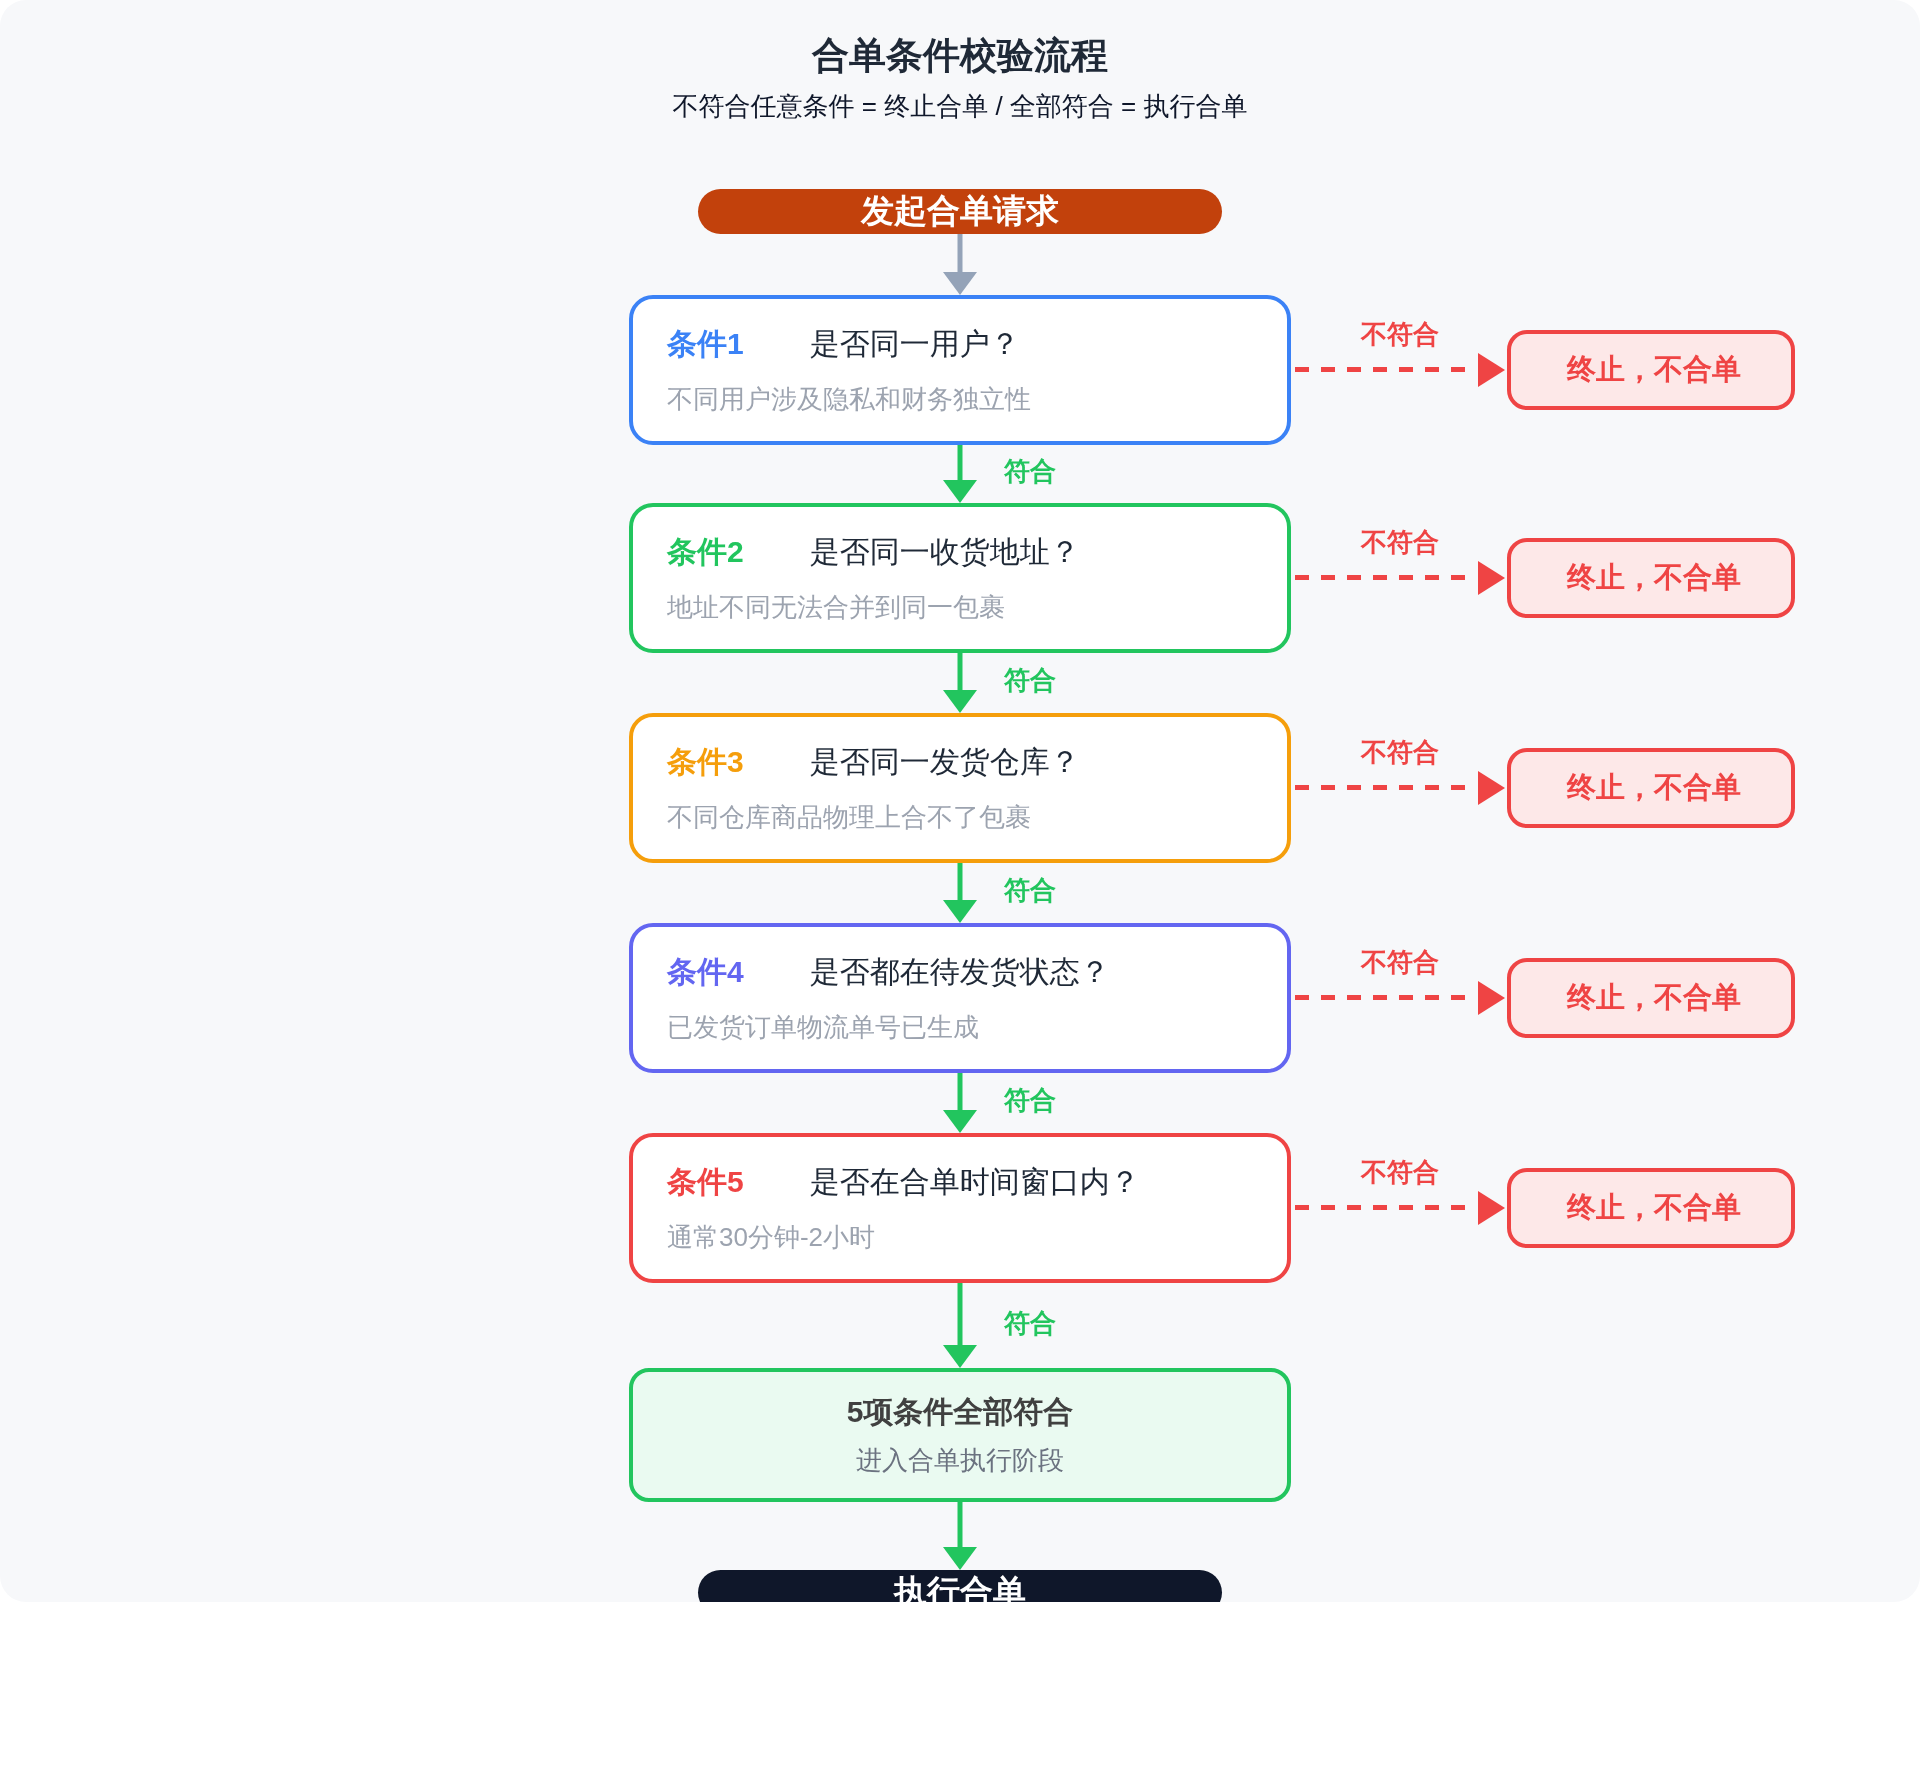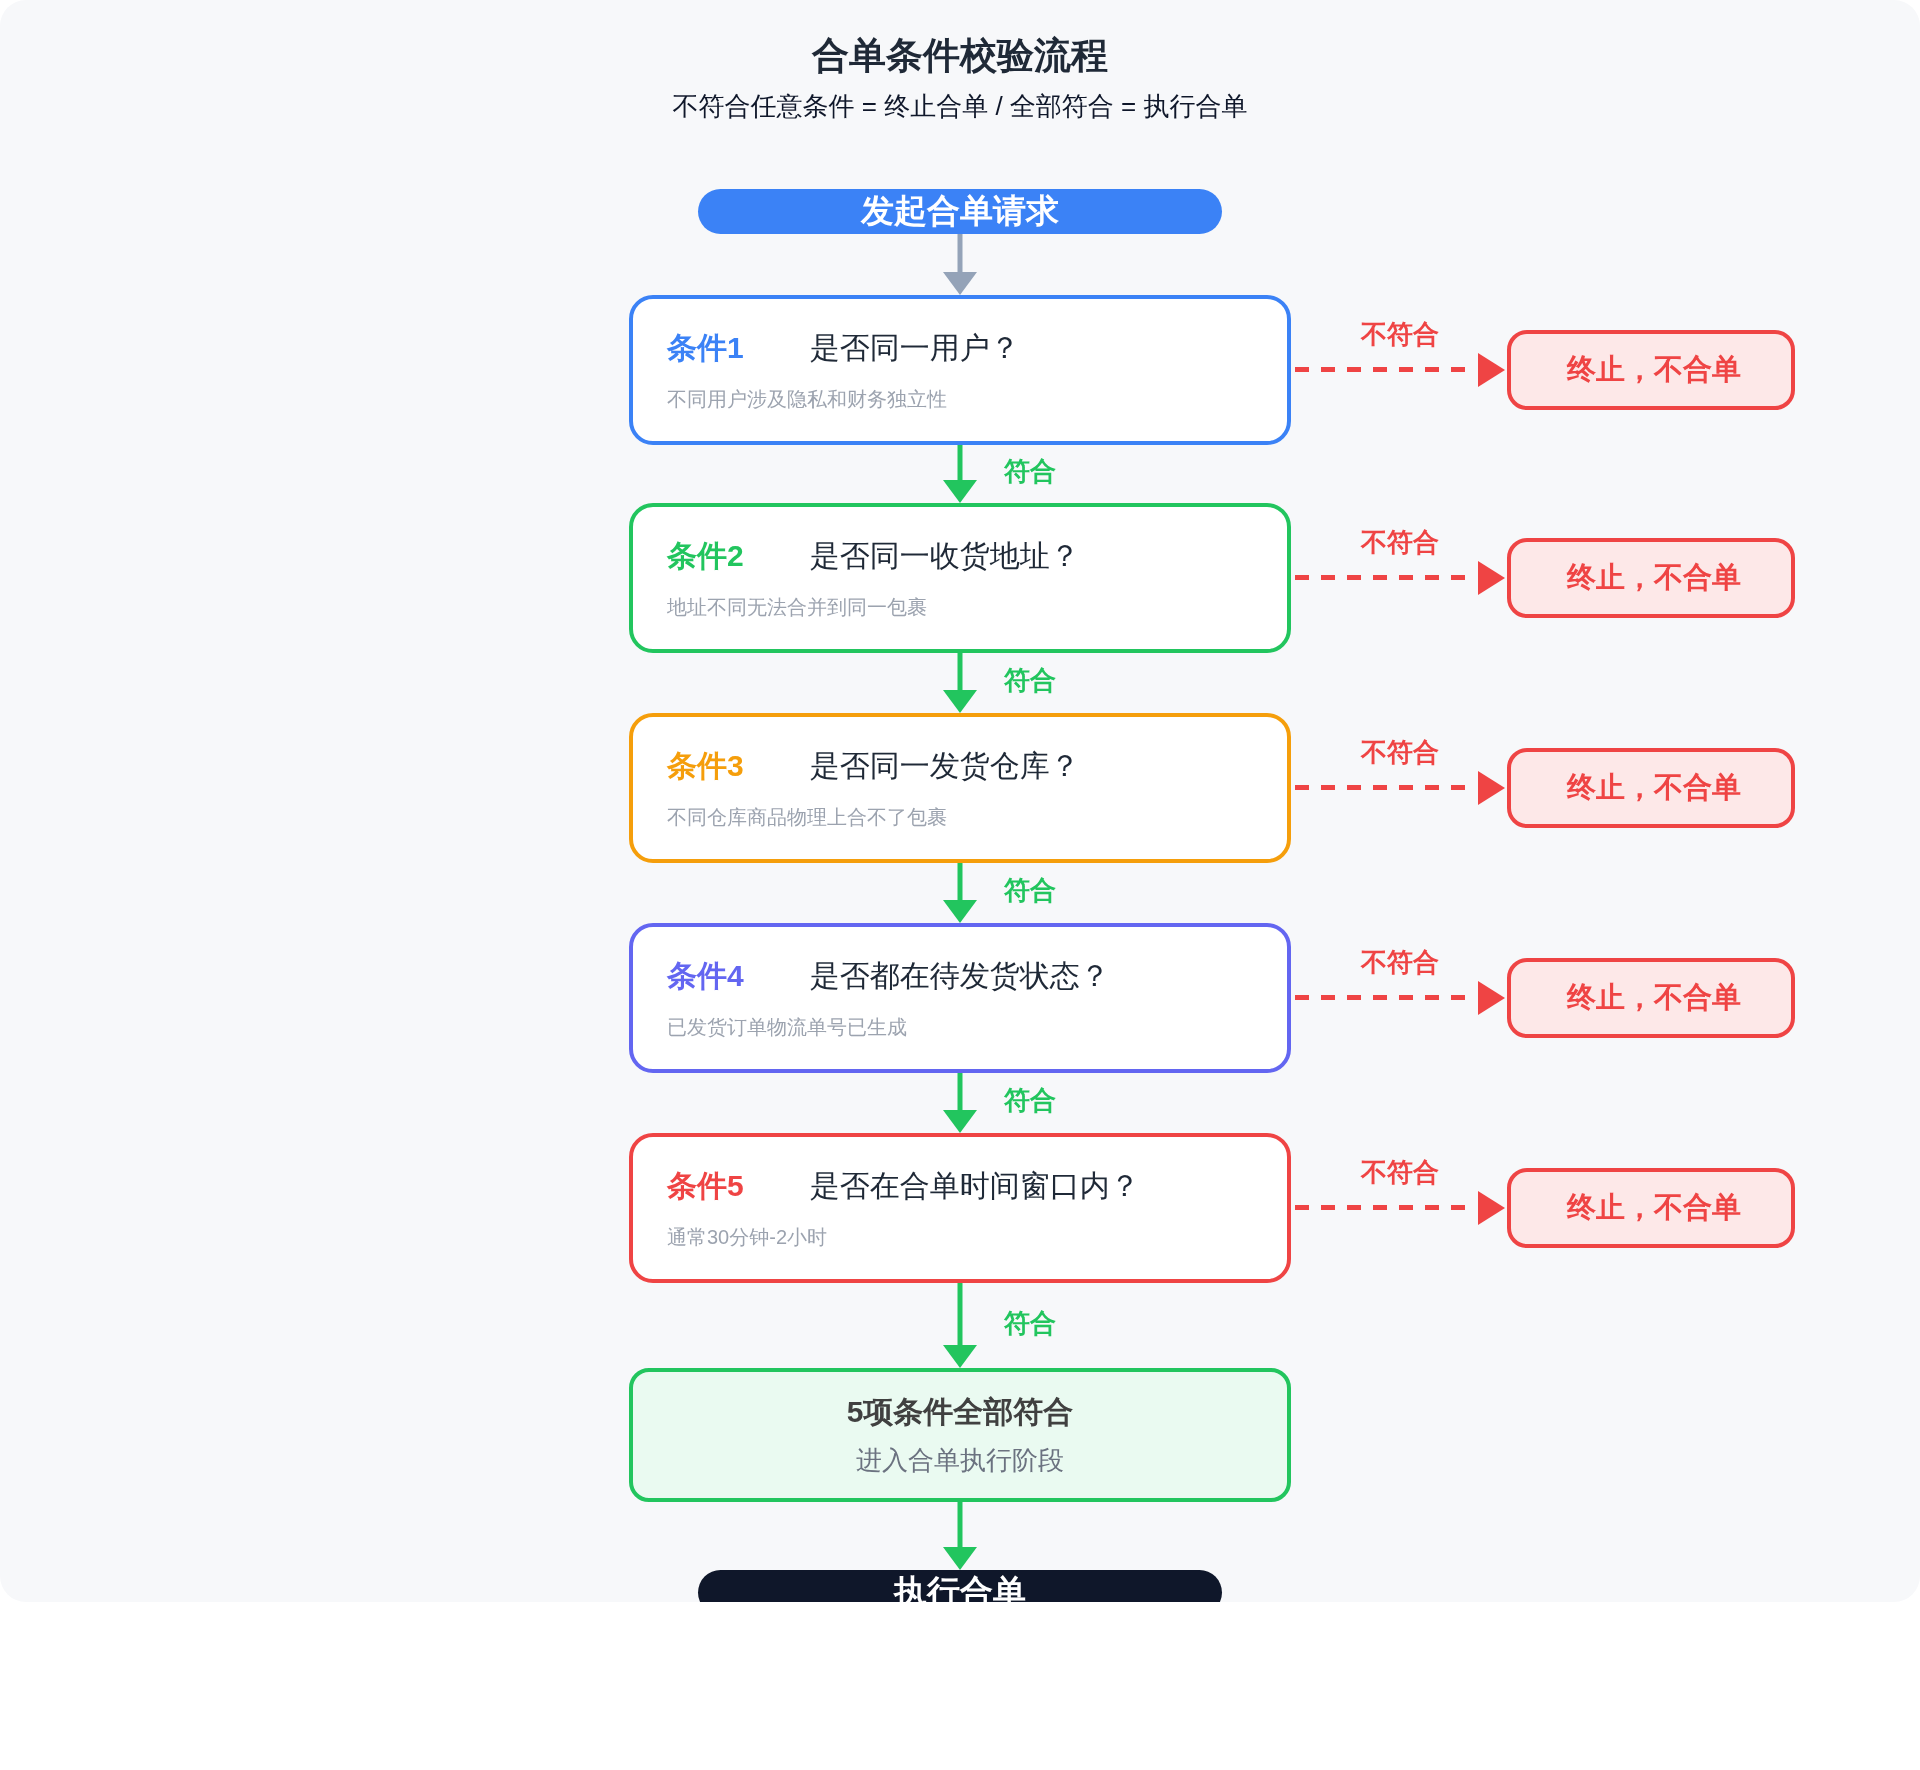--- a/index.html
+++ b/index.html
@@ -96,21 +96,21 @@
     border-radius: 24px;
     display: flex;
     flex-direction: column;
     justify-content: center;
     padding-left: 34px;
     gap: 17px;
   }
   .cline1 { display: flex; align-items: baseline; gap: 66px; }
   .cid { font-size: 30px; font-weight: bold; white-space: nowrap; }
   .cq  { font-size: 30px; font-weight: 500; color: #1f2937; white-space: nowrap; }
-  .cnote { font-size: 20px; color: #9ca3af; white-space: nowrap; }
+  .cnote { font-size: 26px; color: #9ca3af; white-space: nowrap; }
 
   
   .branch { position: absolute; left: 662px; top: 0; width: 520px; height: 100%; }
   .branch .flabel {
     position: absolute;
     left: 70px; top: 22px;
     font-size: 26px;
     font-weight: bold;
     color: #ef4444;
     white-space: nowrap;
@@ -165,21 +165,21 @@
   .ssub   { font-size: 26px; color: #6b7280; }
 </style>
 </head>
 <body>
 
 <div class="panel">
 
   <h1 class="title">合单条件校验流程</h1>
   <div class="subtitle">不符合任意条件 = 终止合单 / 全部符合 = 执行合单</div>
 
-  <div class="pill start" style="background-color: #3b82f6;">发起合单请求</div>
+  <div class="pill start" style="background-color: #c2410c;">发起合单请求</div>
 
   <div class="connector gray h61">
     <span class="cline"></span>
     <span class="chead"></span>
   </div>
 
   <div class="crow">
     <div class="cbox" style="border-color: rgb(59, 130, 246);">
       <div class="cline1">
         <span class="cid" style="color: rgb(59, 130, 246);">条件1</span>

